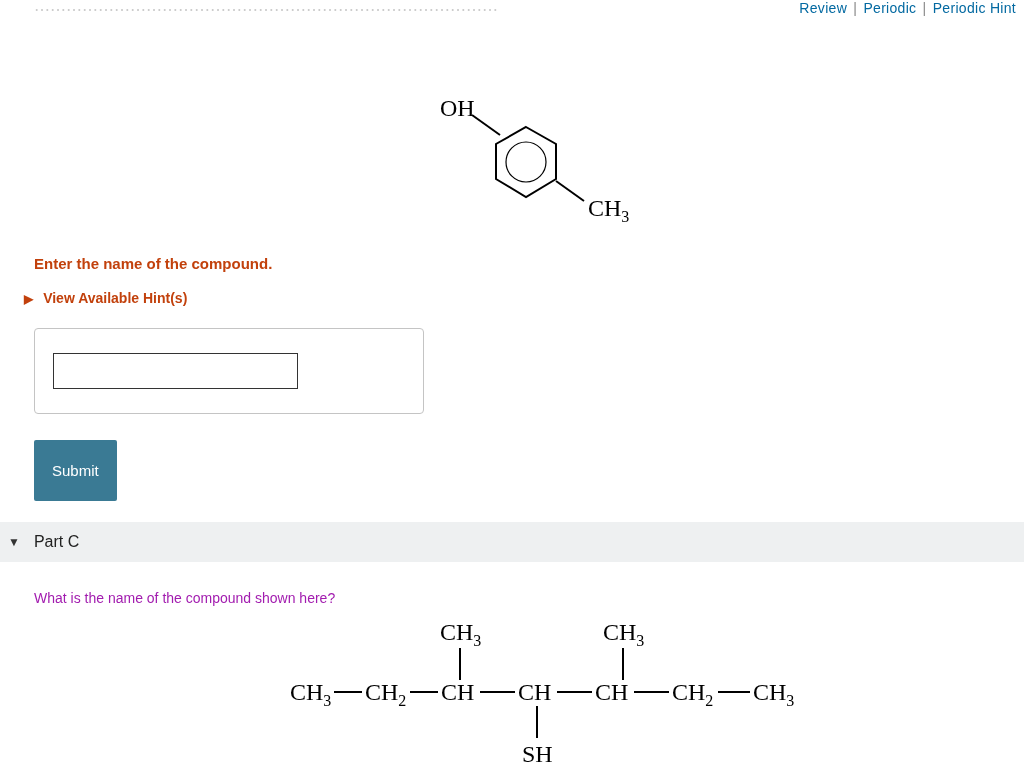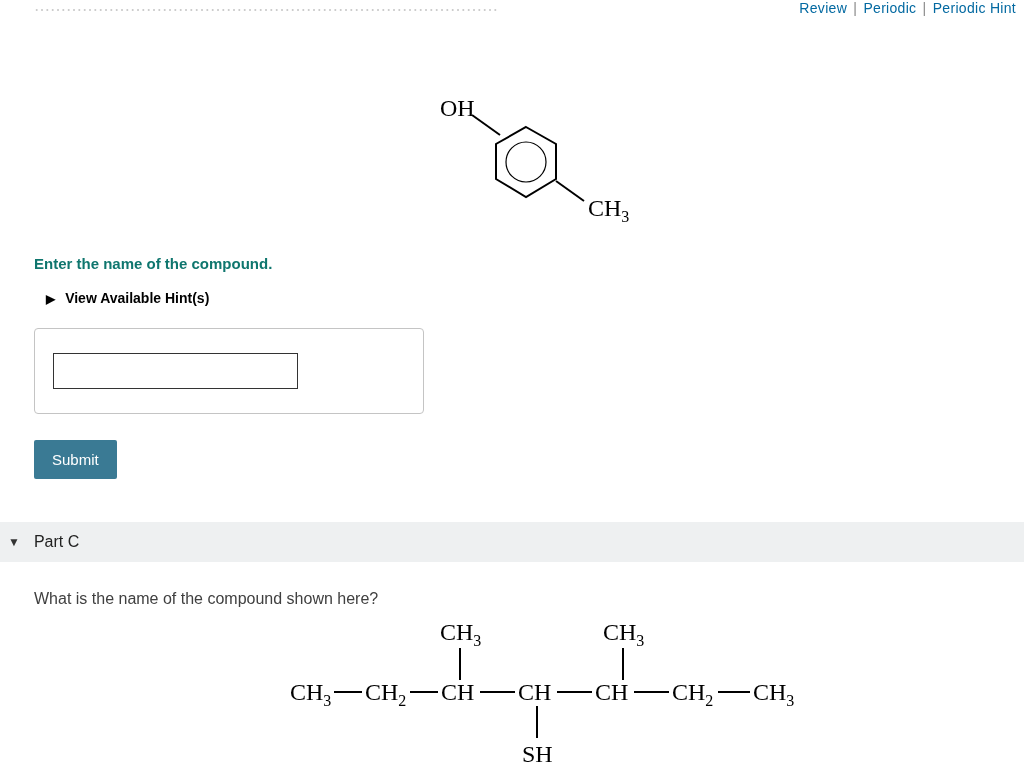--- a/index.html
+++ b/index.html
@@ -40,28 +40,28 @@
     left: 430px;
     margin-top: 36px;
   }
 
   .prompt {
     position: absolute;
     left: 34px;
     top: 255px;
     font-weight: bold;
     font-size: 15px;
-    color: #0f766e;
+    color: #c2410c;
   }
 
   .hints-row {
     position: absolute;
-    left: 46px;
+    left: 24px;
     top: 290px;
-    color: #000000;
+    color: #c2410c;
     font-weight: bold;
     font-size: 14px;
     cursor: pointer;
     user-select: none;
   }
   .hints-row .tri {
     display: inline-block;
     margin-right: 6px;
     font-size: 12px;
   }
@@ -89,21 +89,21 @@
     box-sizing: border-box;
   }
 
   .submit-btn {
     position: absolute;
     left: 34px;
     top: 440px;
     background: #3a7a94;
     color: #fff;
     border: none;
-    padding: 11px 18px;
+    padding: 22px 18px;
     font-size: 15px;
     border-radius: 2px;
     cursor: pointer;
   }
 
   .part-bar {
     position: absolute;
     left: 0;
     top: 522px;
     width: 1024px;
@@ -121,22 +121,22 @@
   .part-bar .part-label {
     font-weight: normal;
     font-size: 16px;
     color: #222;
   }
 
   .question-c {
     position: absolute;
     left: 34px;
     top: 590px;
-    font-size: 16px;
-    color: #404040;
+    font-size: 14px;
+    color: #a21caf;
   }
 
   .figure2 {
     position: absolute;
     top: 618px;
     left: 290px;
   }
 
   .chem {
     font-family: "Times New Roman", Times, serif;

